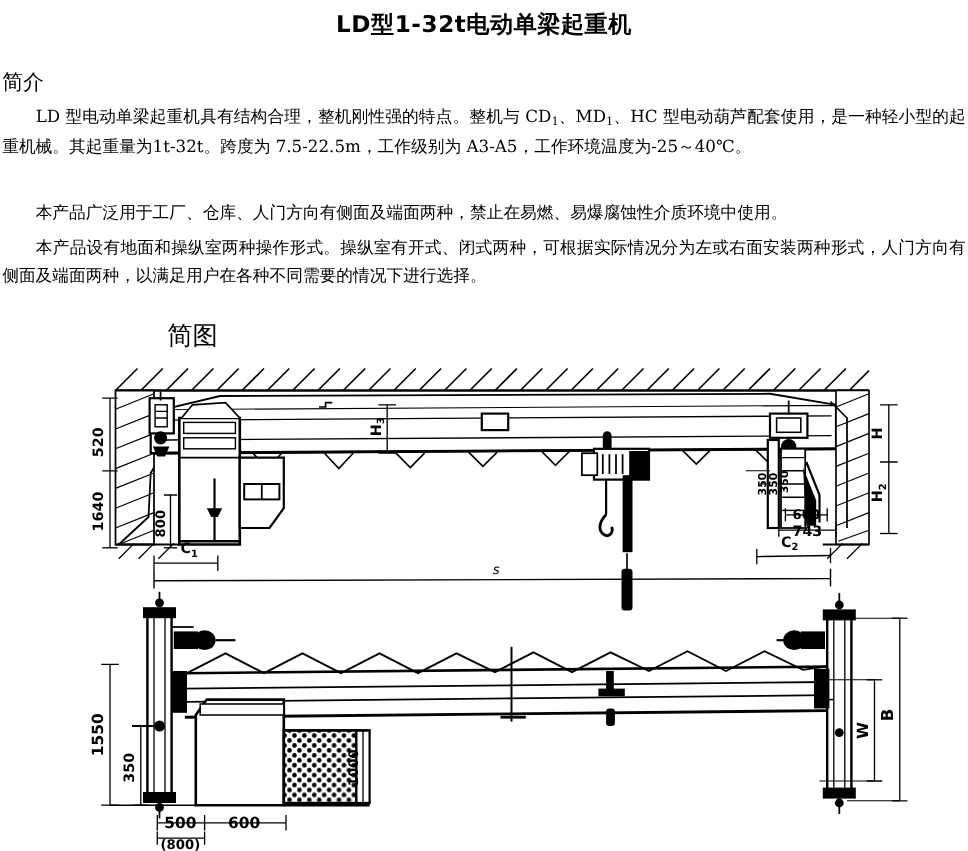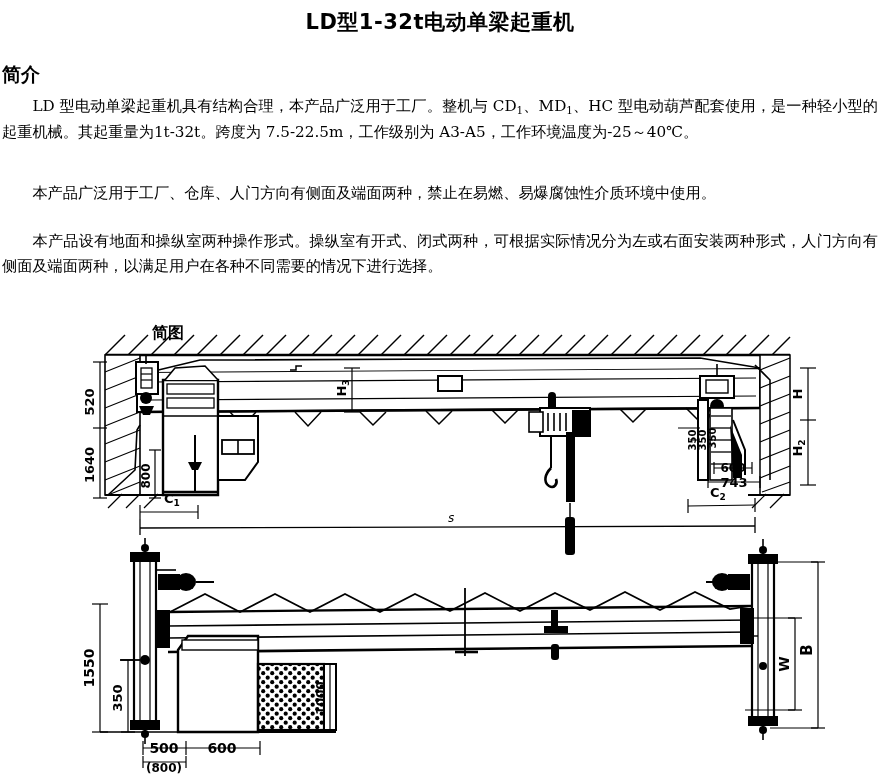--- a/index.html
+++ b/index.html
@@ -31,40 +31,40 @@
     font-size: 21px;
     font-weight: bold;
     letter-spacing: 0.5px;
     font-family: "DejaVu Sans", "Liberation Sans", sans-serif;
   }
 
   
   .section-heading {
     position: absolute;
     font-size: 19px;
-    font-weight: bold;
+    font-weight: normal;
     font-family: "DejaVu Sans", "Liberation Sans", sans-serif;
   }
   #sec-intro { left: 2px; top: 62px; }
-  #sec-diagram { left: 152px; top: 290px; font-size: 16px; margin-top: 33px; }
+  #sec-diagram { left: 152px; top: 290px; font-size: 23px; }
 
   
   .body-text {
     position: absolute;
     left: 2px;
     width: 876px;
     font-family: "DejaVu Serif", "Liberation Serif", serif;
     font-size: 15.2px;
     line-height: 25px;
     text-align: justify;
     text-justify: inter-ideograph;
   }
   #para-1 { top: 94px; }
   #para-2 { top: 181px; }
-  #para-3 { top: 213px; margin-top: 16px; }
+  #para-3 { top: 213px; }
   .indent { display: inline-block; width: 2em; }
   sub { font-size: 0.68em; vertical-align: baseline; position: relative; top: 0.3em; }
 
   
   .drawing {
     position: absolute;
     left: 0;
     top: 320px;
     width: 880px;
     height: 454px;
@@ -74,21 +74,21 @@
 </head>
 <body>
 
 <div class="page">
 
   <div class="doc-title">LD型1-32t电动单梁起重机</div>
 
   <div class="section-heading" id="sec-intro">简介</div>
 
   <div class="body-text" id="para-1">
-    <span class="indent"></span><span>LD 型电动单梁起重机具有结构合理，本产品广泛用于工厂。整机与 CD</span><sub>1</sub><span>、MD</span><sub>1</sub><span>、HC 型电动葫芦配套使用，是一种轻小型的起重机械。其起重量为1t-32t。跨度为 7.5-22.5m，工作级别为 A3-A5，工作环境温度为-25～40℃。</span>
+    <span class="indent"></span><span>LD 型电动单梁起重机具有结构合理，整机刚性强的特点。整机与 CD</span><sub>1</sub><span>、MD</span><sub>1</sub><span>、HC 型电动葫芦配套使用，是一种轻小型的起重机械。其起重量为1t-32t。跨度为 7.5-22.5m，工作级别为 A3-A5，工作环境温度为-25～40℃。</span>
   </div>
 
   <div class="body-text" id="para-2">
     <span class="indent"></span><span>本产品广泛用于工厂、仓库、人门方向有侧面及端面两种，禁止在易燃、易爆腐蚀性介质环境中使用。</span>
   </div>
 
   <div class="body-text" id="para-3">
     <span class="indent"></span><span>本产品设有地面和操纵室两种操作形式。操纵室有开式、闭式两种，可根据实际情况分为左或右面安装两种形式，人门方向有侧面及端面两种，以满足用户在各种不同需要的情况下进行选择。</span>
   </div>
 

